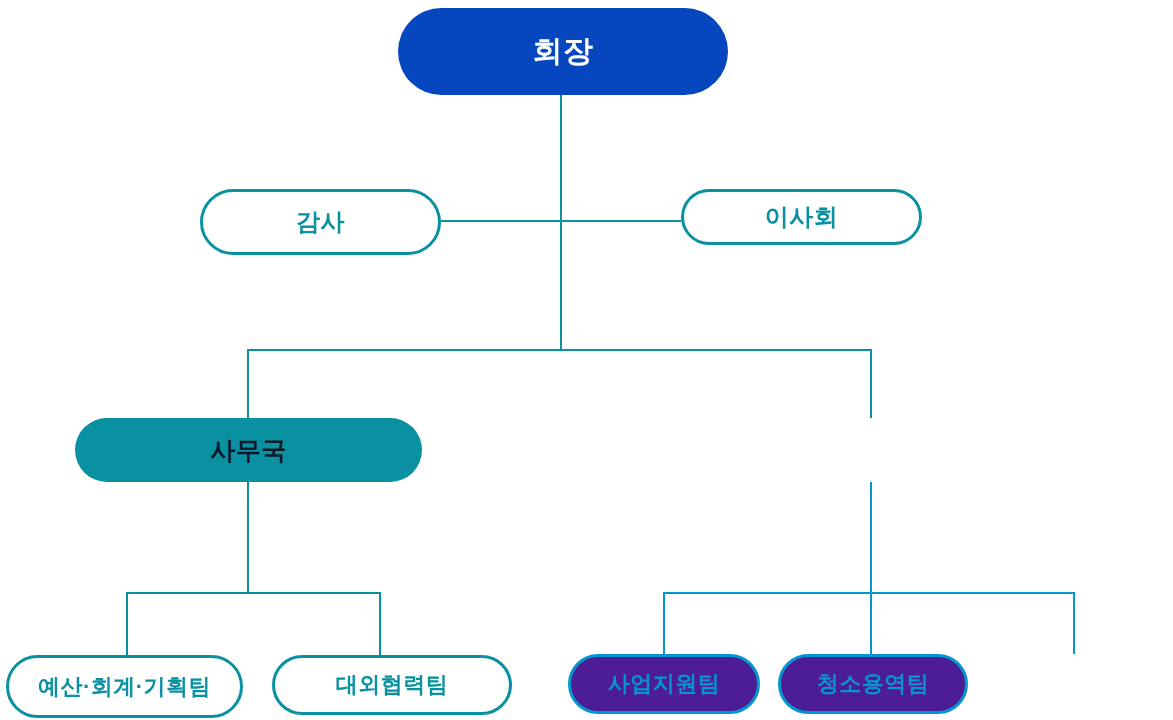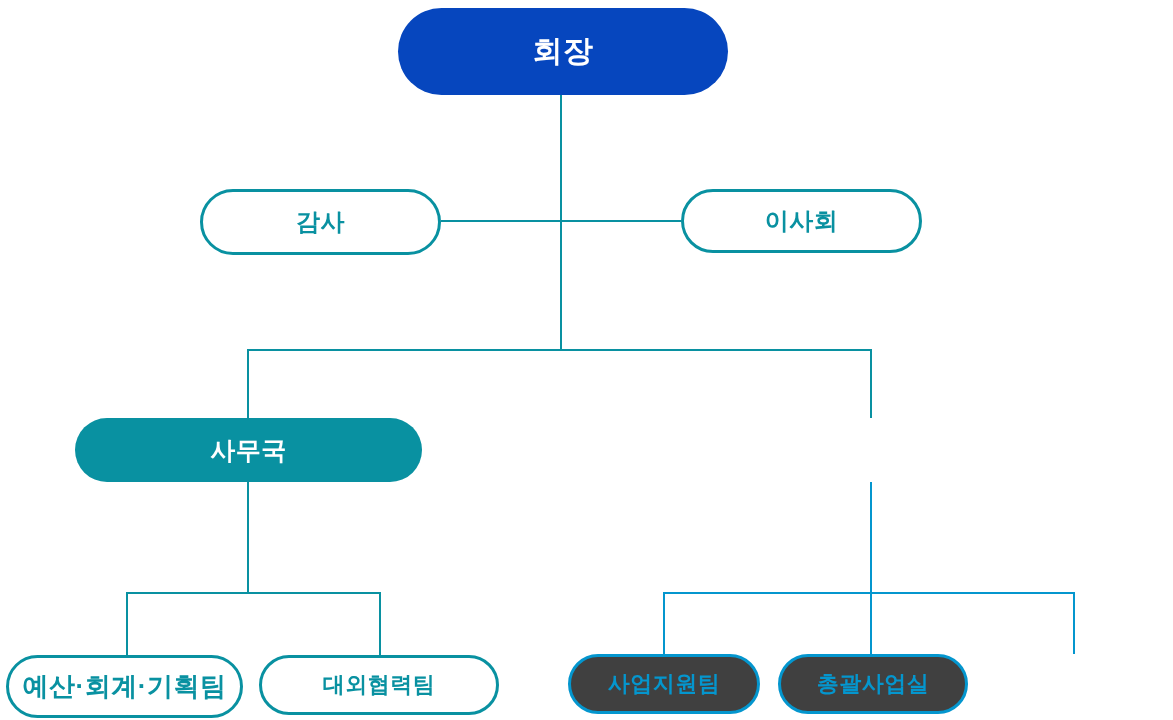--- a/index.html
+++ b/index.html
@@ -31,50 +31,50 @@
     text-align: center;
     white-space: nowrap;
     letter-spacing: 0.5px;
   }
   .primary-fill {
     background: var(--primary-blue);
     color: #ffffff;
   }
   .teal-fill {
     background: var(--teal);
-    color: #ffffff;
+    color: #0f172a;
   }
   .blue-fill {
     background: var(--light-blue);
     color: #ffffff;
   }
   .teal-outline {
     background: #ffffff;
     border: 3px solid var(--teal);
     color: var(--teal);
   }
   .blue-outline {
-    background: #404040;
+    background: #4c1d95;
     border: 3px solid var(--light-blue);
     color: var(--light-blue);
   }
   .line {
     position: absolute;
   }
   .line.teal { background: var(--teal); }
   .line.blue { background: var(--light-blue); }
 
   
   .n-chairman   { left: 398px; top:   8px; width: 330px; height: 87px; font-size: 30px; }
   .n-auditor    { left: 200px; top: 189px; width: 241px; height: 66px; font-size: 24px; }
-  .n-board      { left: 681px; top: 189px; width: 241px; height: 64px; font-size: 24px; font-family: Liberation Serif, serif; }
+  .n-board      { left: 681px; top: 189px; width: 241px; height: 56px; font-size: 24px; font-family: Liberation Serif, serif; }
   .n-secretariat{ left:  75px; top: 418px; width: 347px; height: 64px; font-size: 25px; }
   .n-gbo        { left: 700px; top: 418px; width: 343px; height: 64px; font-size: 25px; }
-  .n-budget     { left:   6px; top: 655px; width: 237px; height: 63px; font-size: 26px; }
-  .n-external   { left: 259px; top: 655px; width: 240px; height: 60px; font-size: 22px; text-align: right; }
+  .n-budget     { left:   6px; top: 655px; width: 237px; height: 63px; font-size: 22px; }
+  .n-external   { left: 272px; top: 655px; width: 240px; height: 60px; font-size: 22px; text-align: right; }
   .n-bizsupport { left: 568px; top: 654px; width: 192px; height: 60px; font-size: 22px; }
   .n-cleaning   { left: 778px; top: 654px; width: 190px; height: 60px; font-size: 22px; }
   .n-disinfect  { left: 982px; top: 654px; width: 185px; height: 60px; font-size: 22px; }
 
   
   .l-chairman-down   { left: 560px; top:  95px; width:   2px; height: 255px; }
   .l-level2-cross    { left: 441px; top: 220px; width: 240px; height:   2px; }
   .l-bus1            { left: 247px; top: 349px; width: 625px; height:   2px; }
   .l-secretariat-in  { left: 247px; top: 349px; width:   2px; height:  69px; }
   .l-gbo-in          { left: 870px; top: 349px; width:   2px; height:  69px; }
@@ -116,16 +116,16 @@
 
   <div class="node teal-fill n-secretariat">사무국</div>
 
 
   <div class="node teal-outline n-budget">예산·회계·기획팀</div>
 
   <div class="node teal-outline n-external">대외협력팀</div>
 
   <div class="node blue-outline n-bizsupport">사업지원팀</div>
 
-  <div class="node blue-outline n-cleaning">총괄사업실</div>
+  <div class="node blue-outline n-cleaning">청소용역팀</div>
 
 
 </div>
 
 </body></html>

